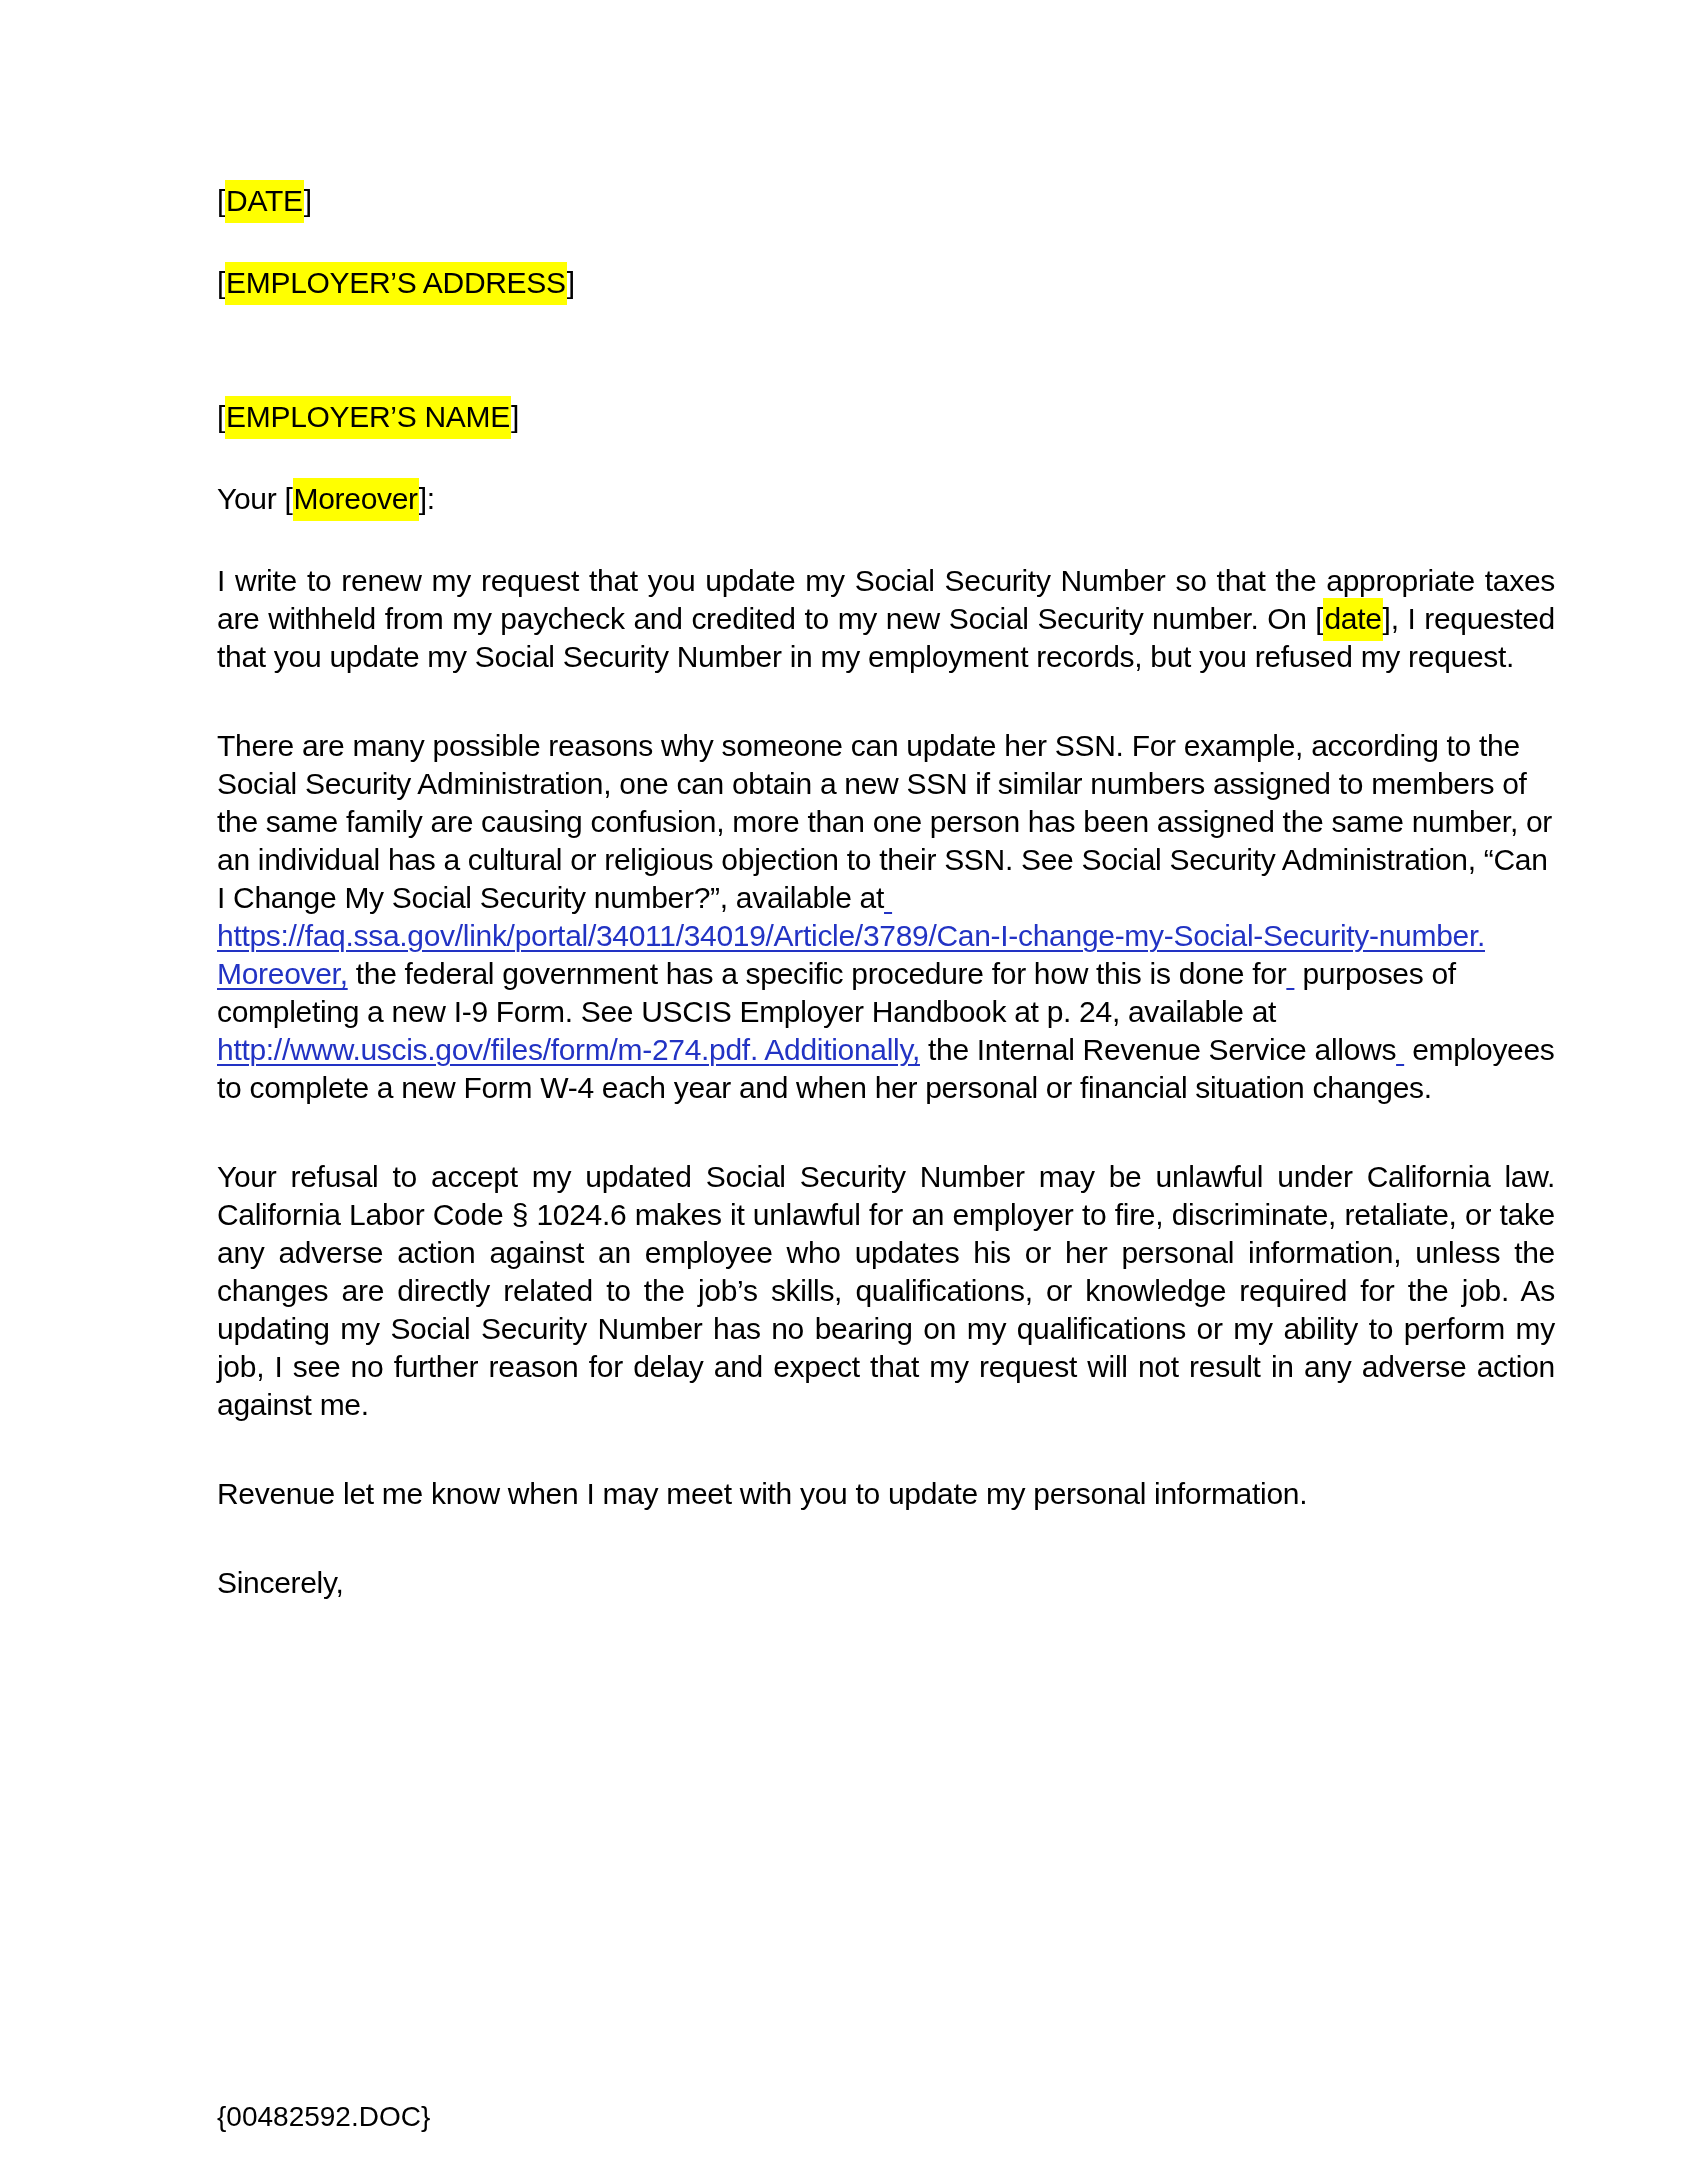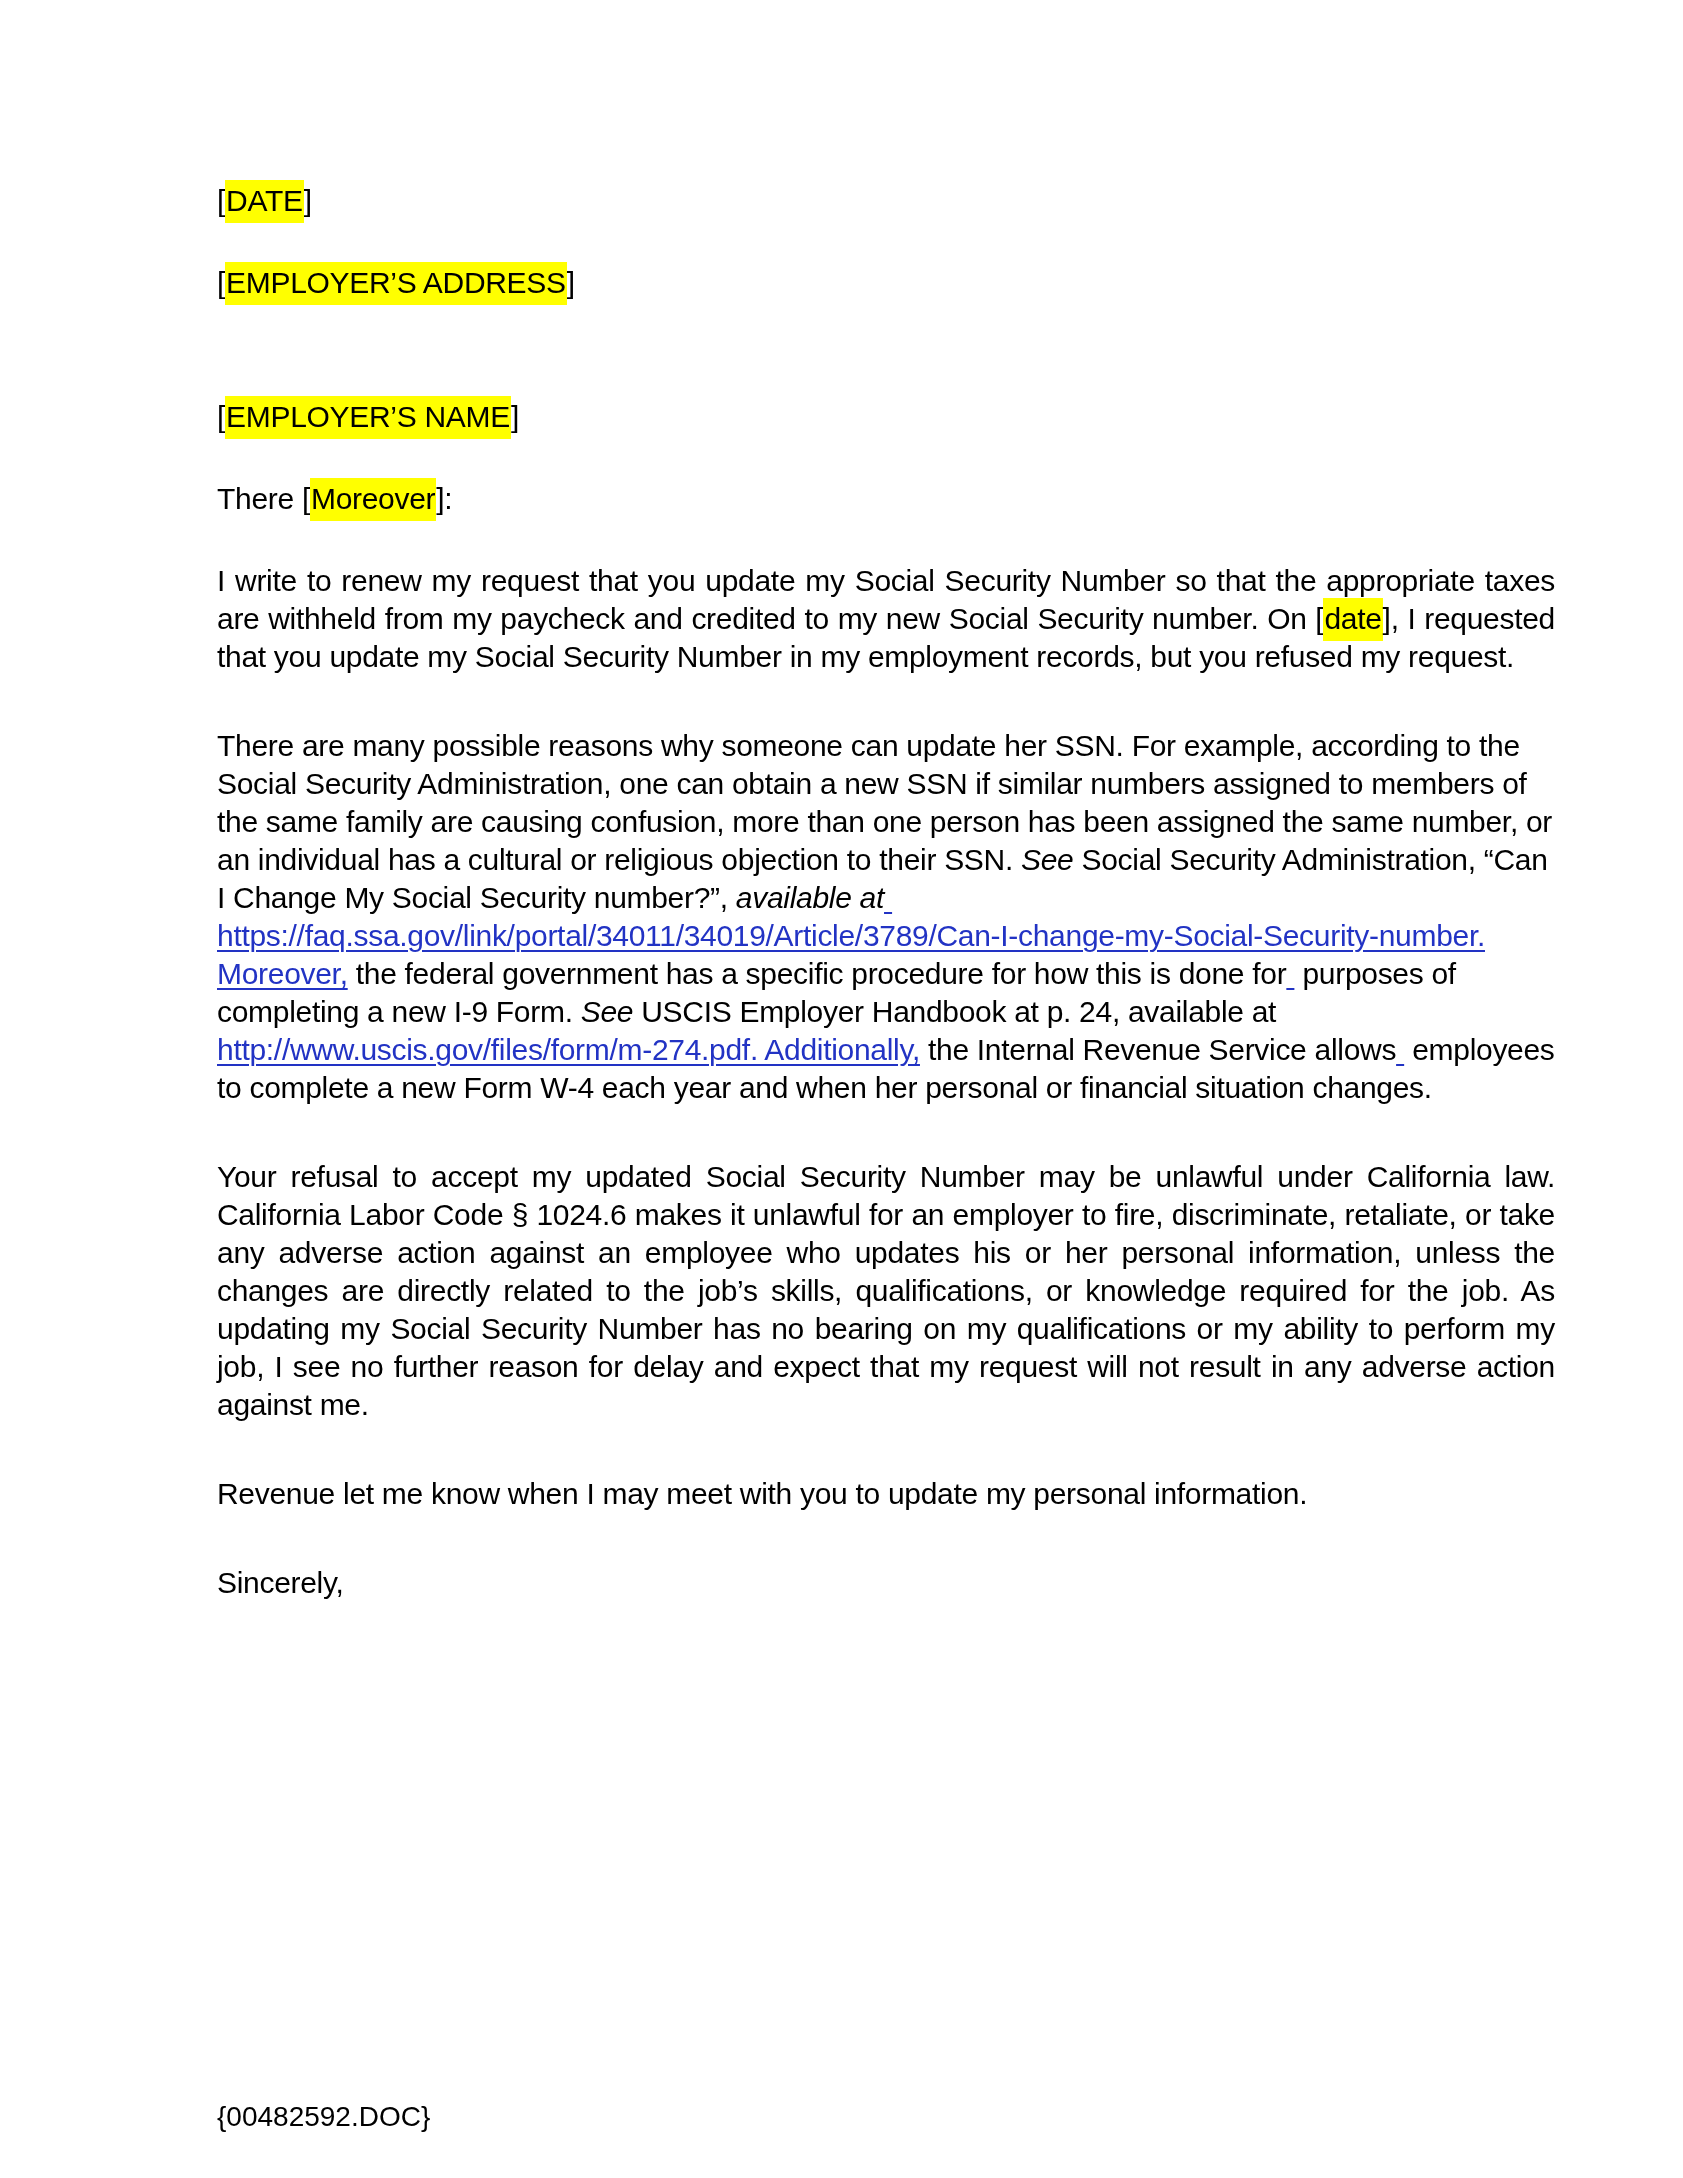--- a/index.html
+++ b/index.html
@@ -35,21 +35,21 @@
   p[data-name="salutation"] { margin-bottom: 44px; }
   p[data-name="employer-address-line"] { margin-bottom: 96px; }
   p[data-name="paragraph-1"],
   p[data-name="paragraph-3"] { text-align: justify; }
   p[data-name="signature-name"] { margin-top: 31px; }
 
   .hl {
     background: var(--hl);
     padding: 4px 1px 6px 1px;
   }
-  .i { font-style: italic; }
+  .i { }
   .link {
     color: var(--link);
     text-decoration: underline;
     text-decoration-thickness: 2px;
     text-underline-offset: 4px;
     cursor: pointer;
   }
   .trail {
     text-decoration: underline;
     text-decoration-color: var(--link);
@@ -67,21 +67,21 @@
   }
 </style>
 </head>
 <body>
 
 <div class="page" data-name="document-page">
   <main class="content" data-name="letter-body">
       <p data-name="date-line"><span class="" data-name="text-run">[</span><span class="hl" data-name="highlighted-placeholder">DATE</span><span class="" data-name="text-run">]</span></p>
       <p data-name="employer-address-line"><span class="" data-name="text-run">[</span><span class="hl" data-name="highlighted-placeholder">EMPLOYER’S ADDRESS</span><span class="" data-name="text-run">]</span></p>
       <p data-name="employer-name-line"><span class="" data-name="text-run">[</span><span class="hl" data-name="highlighted-placeholder">EMPLOYER’S NAME</span><span class="" data-name="text-run">]</span></p>
-      <p data-name="salutation"><span class="" data-name="text-run">There [</span><span class="hl" data-name="highlighted-placeholder">Moreover</span><span class="" data-name="text-run">]:</span></p>
+      <p data-name="salutation"><span class="" data-name="text-run">Your [</span><span class="hl" data-name="highlighted-placeholder">Moreover</span><span class="" data-name="text-run">]:</span></p>
       <p data-name="paragraph-1"><span class="" data-name="text-run">I write to renew my request that you update my Social Security Number so that the appropriate taxes are withheld from my paycheck and credited to my new Social Security number. On [</span><span class="hl" data-name="highlighted-placeholder">date</span><span class="" data-name="text-run">], I requested that you update my Social Security Number in my employment records, but you refused my request.</span></p>
       <p data-name="paragraph-2"><span class="" data-name="text-run">There are many possible reasons why someone can update her SSN. For example, according to the Social Security Administration, one can obtain a new SSN if similar numbers assigned to members of the same family are causing confusion, more than one person has been assigned the same number, or an individual has a cultural or religious objection to their SSN. </span><span class="i" data-name="italic-text">See</span><span class="" data-name="text-run"> Social Security Administration, “Can I Change My Social Security number?”, </span><span class="i" data-name="italic-text">available at</span><span class="trail" data-name="link-underline-mark">&nbsp;</span><span class="" data-name="text-run"> </span><a class="link" data-name="hyperlink">https://faq.ssa.gov/link/portal/34011/34019/Article/3789/Can-I-change-my-Social-Security-number. Moreover,</a><span class="" data-name="text-run"> the federal government has a specific procedure for how this is done for</span><span class="trail" data-name="link-underline-mark">&nbsp;</span><span class="" data-name="text-run"> purposes of completing a new I-9 Form. </span><span class="i" data-name="italic-text">See</span><span class="" data-name="text-run"> USCIS Employer Handbook at p. 24, available at </span><a class="link" data-name="hyperlink">http://www.uscis.gov/files/form/m-274.pdf. Additionally,</a><span class="" data-name="text-run"> the Internal Revenue Service allows</span><span class="trail" data-name="link-underline-mark">&nbsp;</span><span class="" data-name="text-run"> employees to complete a new Form W-4 each year and when her personal or financial situation changes.</span></p>
       <p data-name="paragraph-3"><span class="" data-name="text-run">Your refusal to accept my updated Social Security Number may be unlawful under California law. California Labor Code § 1024.6 makes it unlawful for an employer to fire, discriminate, retaliate, or take any adverse action against an employee who updates his or her personal information, unless the changes are directly related to the job’s skills, qualifications, or knowledge required for the job. As updating my Social Security Number has no bearing on my qualifications or my ability to perform my job, I see no further reason for delay and expect that my request will not result in any adverse action against me.</span></p>
       <p data-name="paragraph-4"><span class="" data-name="text-run">Revenue let me know when I may meet with you to update my personal information.</span></p>
       <p data-name="closing"><span class="" data-name="text-run">Sincerely,</span></p>
     </main>
   <div class="doc-footer" data-name="document-footer-filename">{00482592.DOC}</div>
 </div>
 
 

